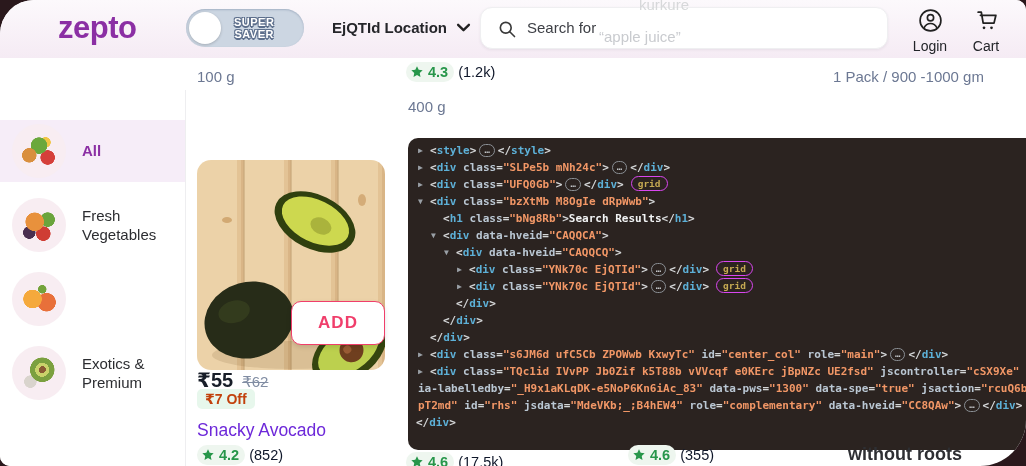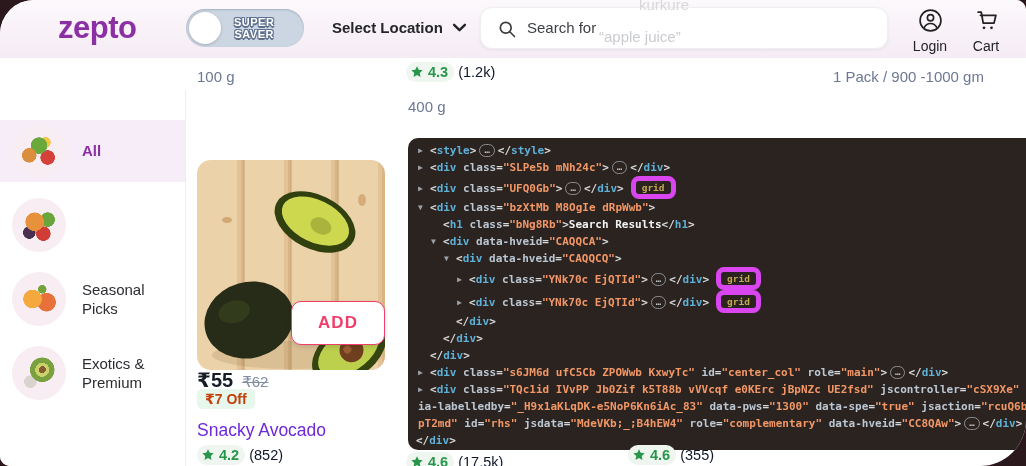--- a/index.html
+++ b/index.html
@@ -88,41 +88,41 @@
   
   .devtools { position:absolute; left:408px; top:138px; width:640px; height:312px; background:#2b2320; z-index:50;
               padding:4px 4px 4px 6px; overflow:hidden; border-radius:10px; }
   .dt-line { font-family:"DejaVu Sans Mono","Liberation Mono",monospace; font-size:11px; line-height:17px; font-weight:700;
              white-space:pre-wrap; word-break:break-all; cursor:default; }
   .dt-gutter { display:inline-block; width:12px; font-size:8px; color:#9aa0a6; vertical-align:1px; }
   .tk-p { color:#d5d7d8; } .tk-t { color:#5db0d7; } .tk-a { color:#bac7d3; } .tk-v { color:#f29766; }
   .tk-x { color:#f1f3f4; }
   .dt-ell { display:inline-block; border:1px solid #8a8f94; border-radius:8px; padding:0 4px; margin:0 3px; color:#c3c6c9;
             font-size:9px; line-height:11px; vertical-align:1px; cursor:pointer; }
-  .dt-grid { display:inline-block; border:5px solid #d946ef; border-radius:8px; padding:0 6px; margin-left:7px; color:#c5a952;
+  .dt-grid { display:inline-block; border:1px solid #d946ef; border-radius:8px; padding:0 6px; margin-left:7px; color:#c5a952;
              font-size:9.5px; line-height:13px; vertical-align:1px; cursor:pointer; }
 </style>
 </head>
 <body>
 
 <div class="app">
 
   <div class="header">
     <div class="logo">zepto</div>
 
     <div class="saver-toggle">
       <div class="saver-knob"></div>
       <div class="saver-badge">
         <div>SUPER</div>
         <div>SAVER</div>
       </div>
     </div>
 
     <div class="location">
-      <span>Select Location</span>
+      <span>EjQTId Location</span>
       <svg width="15" height="9" viewBox="0 0 16 10" fill="none" stroke="#222" stroke-width="2.6" stroke-linecap="round" stroke-linejoin="round">
           <polyline points="2,2 8,8 14,2"></polyline>
         </svg>
     </div>
 
     <div class="searchbar">
       <svg class="s-icon" width="20" height="20" viewBox="0 0 24 24" fill="none" stroke="#3a3a3a" stroke-width="2" stroke-linecap="round">
           <circle cx="10.5" cy="10.5" r="6.5"></circle>
           <line x1="15.6" y1="15.6" x2="21" y2="21"></line>
         </svg>
@@ -150,24 +150,24 @@
   </div>
 
   <div class="sidebar">
     <div class="sb-list">
         <div class="sb-item active">
           <span class="cat-icon ic-all"></span>
           <span class="sb-label">All</span>
         </div>
         <div class="sb-item">
           <span class="cat-icon ic-veg"></span>
+          <span class="sb-label">Fresh Vegetables</span>
         </div>
         <div class="sb-item">
           <span class="cat-icon ic-seasonal"></span>
-          <span class="sb-label">Seasonal Picks</span>
         </div>
         <div class="sb-item">
           <span class="cat-icon ic-exotics"></span>
           <span class="sb-label">Exotics &amp; Premium</span>
         </div>
       </div>
   </div>
 
   <div class="qty q-left">100 g</div>
   <div class="card-img">
@@ -248,20 +248,21 @@
       <path d="M30 40 C 20 90, 35 130, 25 190" stroke="#7fae4e" stroke-width="2" fill="none"></path>
       <path d="M45 10 C 40 60, 50 100, 40 150" stroke="#6fa33f" stroke-width="2" fill="none"></path>
       <ellipse cx="28" cy="26" rx="17" ry="10" fill="#6aa33e" transform="rotate(35 28 26)"></ellipse>
       <ellipse cx="12" cy="92" rx="14" ry="8" fill="#7ab04a" transform="rotate(-25 12 92)"></ellipse>
       <ellipse cx="40" cy="118" rx="13" ry="8" fill="#5f9c39" transform="rotate(15 40 118)"></ellipse>
       <ellipse cx="20" cy="164" rx="15" ry="9" fill="#74ab46" transform="rotate(40 20 164)"></ellipse>
     </svg>
   </div>
   <div class="add-frag">D</div>
   <div class="nfrag1">ed,</div>
+  <div class="nfrag2">without roots</div>
 
   <div class="devtools">
     <div>
         <div class="dt-line" style="padding-left: 4px;"><span class="dt-gutter">▶</span><span class="tk-p">&lt;</span><span class="tk-t">style</span><span class="tk-p">&gt;</span><span class="dt-ell">…</span><span class="tk-p">&lt;/</span><span class="tk-t">style</span><span class="tk-p">&gt;</span></div>
         <div class="dt-line" style="padding-left: 4px;"><span class="dt-gutter">▶</span><span class="tk-p">&lt;</span><span class="tk-t">div</span><span class="tk-a"> class</span><span class="tk-p">=</span><span class="tk-v">"SLPe5b mNh24c"</span><span class="tk-p">&gt;</span><span class="dt-ell">…</span><span class="tk-p">&lt;/</span><span class="tk-t">div</span><span class="tk-p">&gt;</span></div>
         <div class="dt-line" style="padding-left: 4px;"><span class="dt-gutter">▶</span><span class="tk-p">&lt;</span><span class="tk-t">div</span><span class="tk-a"> class</span><span class="tk-p">=</span><span class="tk-v">"UFQ0Gb"</span><span class="tk-p">&gt;</span><span class="dt-ell">…</span><span class="tk-p">&lt;/</span><span class="tk-t">div</span><span class="tk-p">&gt;</span><span class="dt-grid">grid</span></div>
         <div class="dt-line" style="padding-left: 4px;"><span class="dt-gutter">▼</span><span class="tk-p">&lt;</span><span class="tk-t">div</span><span class="tk-a"> class</span><span class="tk-p">=</span><span class="tk-v">"bzXtMb M8OgIe dRpWwb"</span><span class="tk-p">&gt;</span></div>
         <div class="dt-line" style="padding-left: 17px;"><span class="dt-gutter"></span><span class="tk-p">&lt;</span><span class="tk-t">h1</span><span class="tk-a"> class</span><span class="tk-p">=</span><span class="tk-v">"bNg8Rb"</span><span class="tk-p">&gt;</span><span class="tk-x">Search Results</span><span class="tk-p">&lt;/</span><span class="tk-t">h1</span><span class="tk-p">&gt;</span></div>
         <div class="dt-line" style="padding-left: 17px;"><span class="dt-gutter">▼</span><span class="tk-p">&lt;</span><span class="tk-t">div</span><span class="tk-a"> data-hveid</span><span class="tk-p">=</span><span class="tk-v">"CAQQCA"</span><span class="tk-p">&gt;</span></div>
         <div class="dt-line" style="padding-left: 30px;"><span class="dt-gutter">▼</span><span class="tk-p">&lt;</span><span class="tk-t">div</span><span class="tk-a"> data-hveid</span><span class="tk-p">=</span><span class="tk-v">"CAQQCQ"</span><span class="tk-p">&gt;</span></div>

